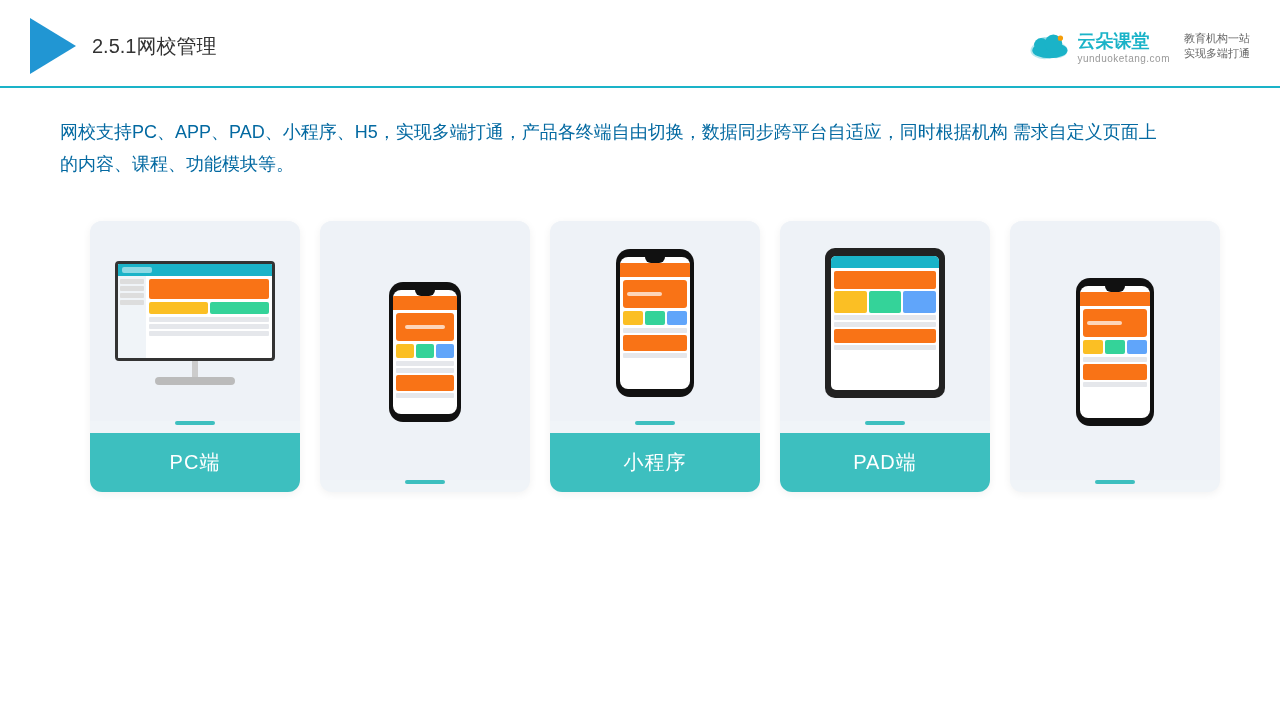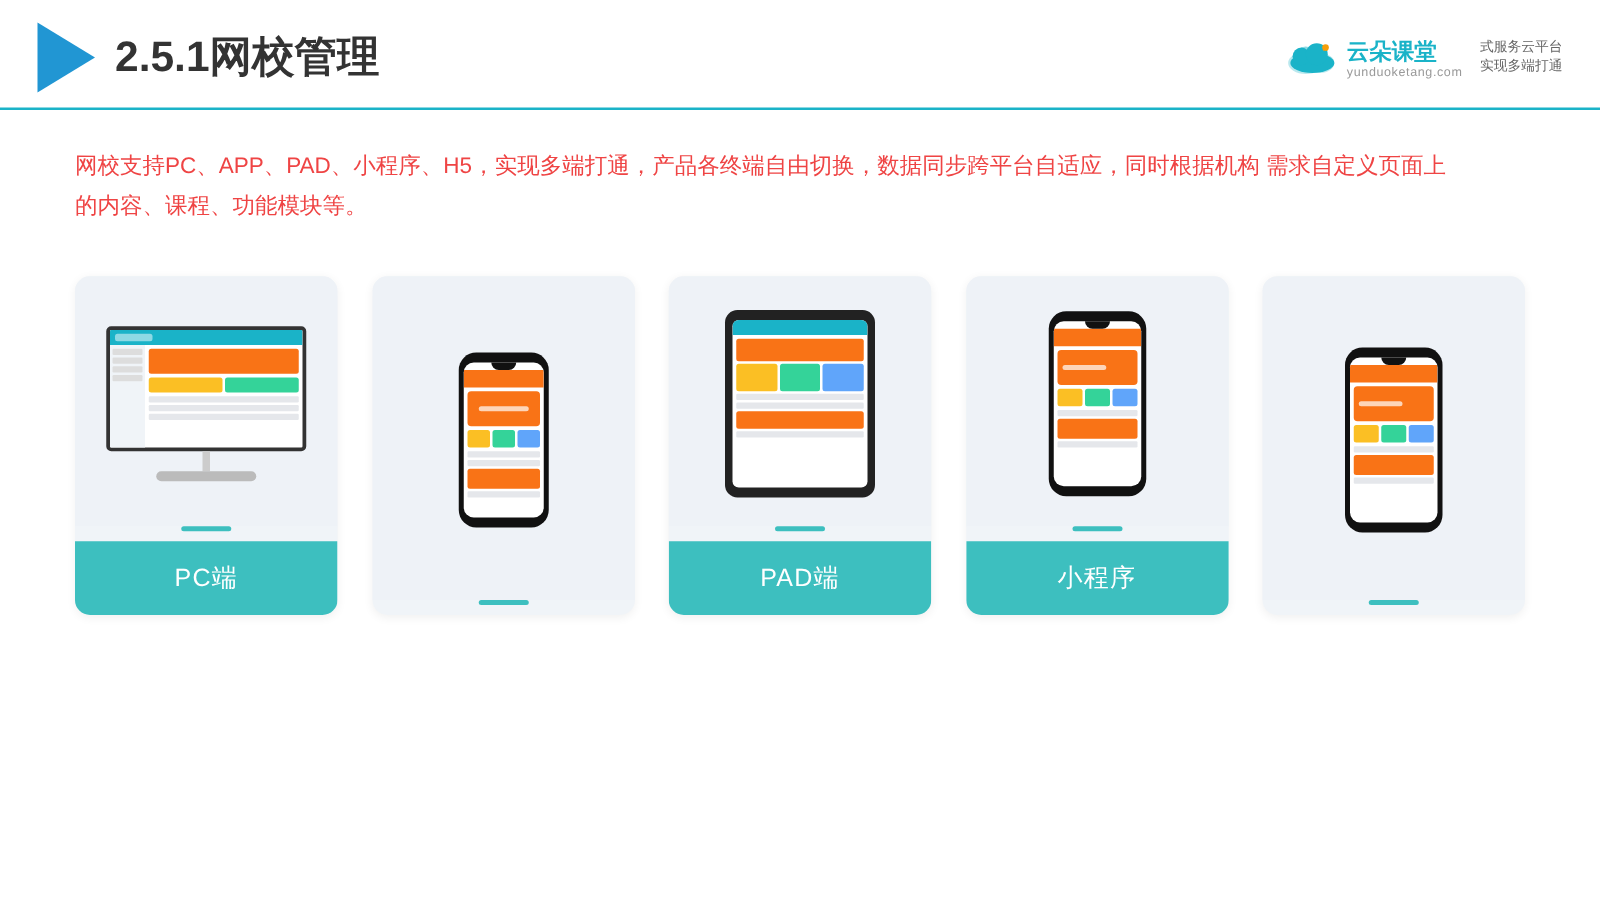--- a/index.html
+++ b/index.html
@@ -26,22 +26,22 @@
       gap: 16px;
     }
     .logo-triangle {
       width: 0;
       height: 0;
       border-top: 28px solid transparent;
       border-bottom: 28px solid transparent;
       border-left: 46px solid #2196d3;
     }
     .page-title {
-      font-size: 34px;
-      font-weight: bold;
+      font-size: 20px;
+      font-weight: normal;
       color: #333;
     }
     .header-right {
       display: flex;
       flex-direction: column;
       align-items: flex-start;
     }
     .brand-logo {
       display: flex;
       align-items: center;
@@ -61,31 +61,31 @@
       color: #999;
       letter-spacing: 0.5px;
     }
 
     
     .main {
       padding: 28px 60px 20px 60px;
     }
     .description {
       font-size: 18px;
-      color: #ef4444;
+      color: #0369a1;
       line-height: 1.8;
       max-width: 1100px;
     }
 
     
     .cards-container {
       display: flex;
       gap: 20px;
       margin-top: 40px;
-      justify-content: space-between;
+      justify-content: flex-end;
     }
 
     .card {
       background: #f0f4f8;
       border-radius: 12px;
       width: 210px;
       display: flex;
       flex-direction: column;
       overflow: hidden;
       box-shadow: 0 2px 8px rgba(0,0,0,0.06);
@@ -212,21 +212,21 @@
         <circle cx="30" cy="14" r="10" fill="#1ab3c8"></circle>
 
         <circle cx="38" cy="8" r="3" fill="#f59e0b"></circle>
         <polygon points="38,4 39,7 42,7 40,9 41,12 38,10 35,12 36,9 34,7 37,7" fill="#f59e0b" transform="scale(0.7) translate(16, 4)"></polygon>
       </svg>
       <div class="brand-text-block">
         <span class="brand-name">云朵课堂</span>
         <span class="brand-url">yunduoketang.com</span>
       </div>
       <div style="margin-left:8px; font-size:11px; color:#666; line-height:1.4; text-align:left;">
-        <div>式服务云平台</div>
+        <div>教育机构一站</div>
         <div>实现多端打通</div>
       </div>
     </div>
   </div>
 </div>
 
 <div class="main">
   <p class="description">网校支持PC、APP、PAD、小程序、H5，实现多端打通，产品各终端自由切换，数据同步跨平台自适应，同时根据机构
 需求自定义页面上的内容、课程、功能模块等。</p>
 
@@ -295,20 +295,48 @@
             </div>
           </div>
         </div>
       </div>
       <div class="card-bar"></div>
     </div>
 
     <div class="card">
       <div class="card-image">
         <div class="device-wrapper">
+          <div class="phone-device" style="width:78px; height:148px;">
+            <div class="phone-notch"></div>
+            <div class="phone-screen">
+              <div style="height:14px; background:#f97316; margin-top:6px;"></div>
+              <div style="padding:3px;">
+                <div style="height:28px; background:#f97316; border-radius:3px; margin-bottom:3px; display:flex; align-items:center; padding:0 4px;">
+                  <div style="width:35px; height:4px; background:rgba(255,255,255,0.7); border-radius:2px;"></div>
+                </div>
+                <div style="display:grid; grid-template-columns:1fr 1fr 1fr; gap:2px; margin-bottom:3px;">
+                  <div style="height:14px; background:#fbbf24; border-radius:2px;"></div>
+                  <div style="height:14px; background:#34d399; border-radius:2px;"></div>
+                  <div style="height:14px; background:#60a5fa; border-radius:2px;"></div>
+                </div>
+                <div style="height:5px; background:#e5e7eb; margin-bottom:2px; border-radius:1px;"></div>
+                <div style="height:16px; background:#f97316; border-radius:2px; margin-bottom:2px;"></div>
+                <div style="height:5px; background:#e5e7eb; border-radius:1px;"></div>
+              </div>
+            </div>
+          </div>
+        </div>
+      </div>
+      <div class="card-bar"></div>
+      <div class="card-label">小程序</div>
+    </div>
+
+    <div class="card">
+      <div class="card-image">
+        <div class="device-wrapper">
           <div class="tablet-device">
             <div class="tablet-screen">
               <div style="height:12px; background:#1ab3c8;"></div>
               <div style="padding:3px;">
                 <div style="height:18px; background:#f97316; border-radius:2px; margin-bottom:2px;"></div>
                 <div style="display:grid; grid-template-columns:1fr 1fr 1fr; gap:2px; margin-bottom:2px;">
                   <div style="height:22px; background:#fbbf24; border-radius:2px;"></div>
                   <div style="height:22px; background:#34d399; border-radius:2px;"></div>
                   <div style="height:22px; background:#60a5fa; border-radius:2px;"></div>
                 </div>
@@ -343,44 +371,16 @@
                 </div>
                 <div style="height:5px; background:#e5e7eb; margin-bottom:2px; border-radius:1px;"></div>
                 <div style="height:16px; background:#f97316; border-radius:2px; margin-bottom:2px;"></div>
                 <div style="height:5px; background:#e5e7eb; border-radius:1px;"></div>
               </div>
             </div>
           </div>
         </div>
       </div>
       <div class="card-bar"></div>
-      <div class="card-label">小程序</div>
-    </div>
-
-    <div class="card">
-      <div class="card-image">
-        <div class="device-wrapper">
-          <div class="phone-device" style="width:78px; height:148px;">
-            <div class="phone-notch"></div>
-            <div class="phone-screen">
-              <div style="height:14px; background:#f97316; margin-top:6px;"></div>
-              <div style="padding:3px;">
-                <div style="height:28px; background:#f97316; border-radius:3px; margin-bottom:3px; display:flex; align-items:center; padding:0 4px;">
-                  <div style="width:35px; height:4px; background:rgba(255,255,255,0.7); border-radius:2px;"></div>
-                </div>
-                <div style="display:grid; grid-template-columns:1fr 1fr 1fr; gap:2px; margin-bottom:3px;">
-                  <div style="height:14px; background:#fbbf24; border-radius:2px;"></div>
-                  <div style="height:14px; background:#34d399; border-radius:2px;"></div>
-                  <div style="height:14px; background:#60a5fa; border-radius:2px;"></div>
-                </div>
-                <div style="height:5px; background:#e5e7eb; margin-bottom:2px; border-radius:1px;"></div>
-                <div style="height:16px; background:#f97316; border-radius:2px; margin-bottom:2px;"></div>
-                <div style="height:5px; background:#e5e7eb; border-radius:1px;"></div>
-              </div>
-            </div>
-          </div>
-        </div>
-      </div>
-      <div class="card-bar"></div>
     </div>
 
   </div>
 </div>
 
 </body></html>

